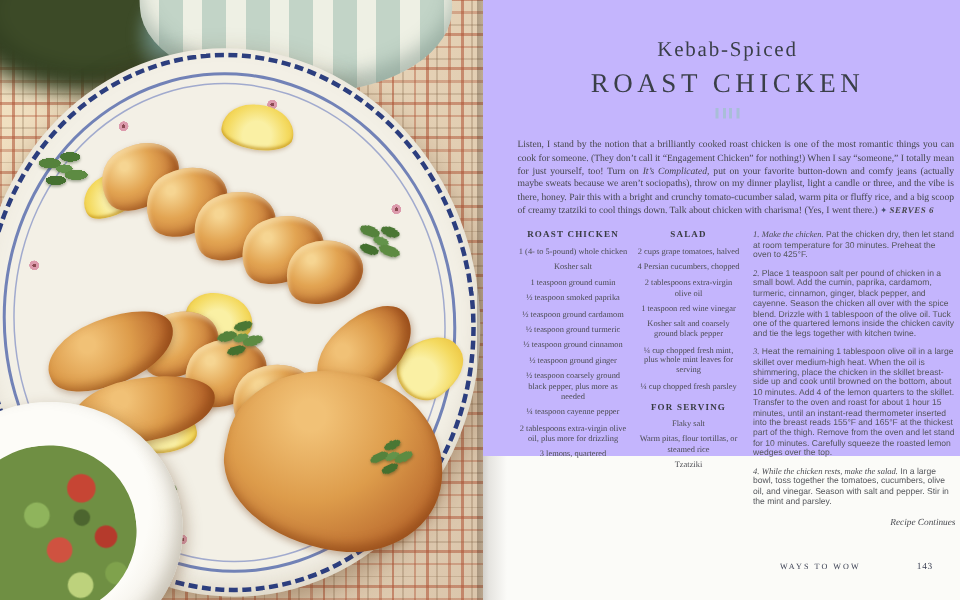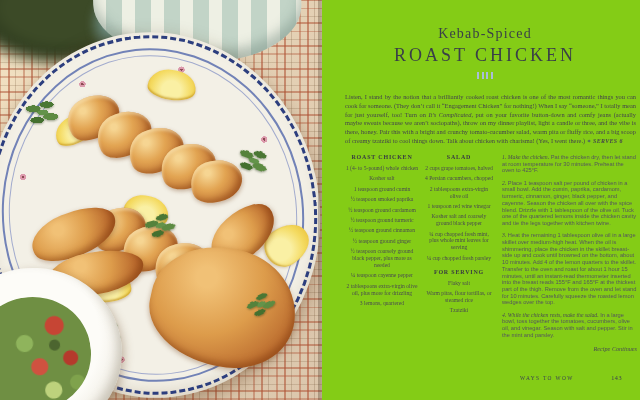--- a/index.html
+++ b/index.html
@@ -56,21 +56,21 @@
      radial-gradient(circle at 82% 58%,#b53a2c 0 7px,rgba(0,0,0,0) 8px),
      radial-gradient(circle at 64% 84%,#bdd27c 0 8px,rgba(0,0,0,0) 9px),
      radial-gradient(circle at 85% 80%,#7fa24c 0 7px,rgba(0,0,0,0) 8px),
      radial-gradient(circle at 45% 40%,#8fb45c 0 8px,rgba(0,0,0,0) 9px),
      radial-gradient(circle at 70% 45%,#4c652f 0 5px,rgba(0,0,0,0) 6px),
      #6f8f43;}
   .gutter{position:absolute;left:318px;top:0;width:20px;height:400px;
     background:linear-gradient(90deg,rgba(40,25,10,.28),rgba(40,25,10,.10) 40%,rgba(40,25,10,0));}
 
   
-  .page{position:absolute;left:322px;top:0;width:318px;height:400px;background:#84cc16;color:#41434a;}
+  .page{position:absolute;left:322px;top:0;width:318px;height:304px;background:#c4b5fd;color:#41434a;}
   .title-block{position:absolute;left:18px;top:26px;width:290px;text-align:center;color:#3a3f48;}
   .title1{font-size:14px;letter-spacing:1.2px;}
   .title2{font-size:18px;letter-spacing:3px;margin-top:3px;}
   .ornament{position:absolute;left:18px;top:72px;width:290px;display:flex;justify-content:center;gap:2.5px;}
   .ornament i{display:block;width:2.2px;height:7px;background:#a9bed8;}
   .intro{position:absolute;left:23px;top:93px;width:291px;font-size:6.4px;line-height:1.38;text-align:justify;color:#45464b;}
   .intro .it{font-style:italic;}
   .serves{font-style:italic;font-weight:bold;font-size:5.9px;letter-spacing:.4px;}
   .serves-marker{color:#44506e;font-size:5.5px;}
 

